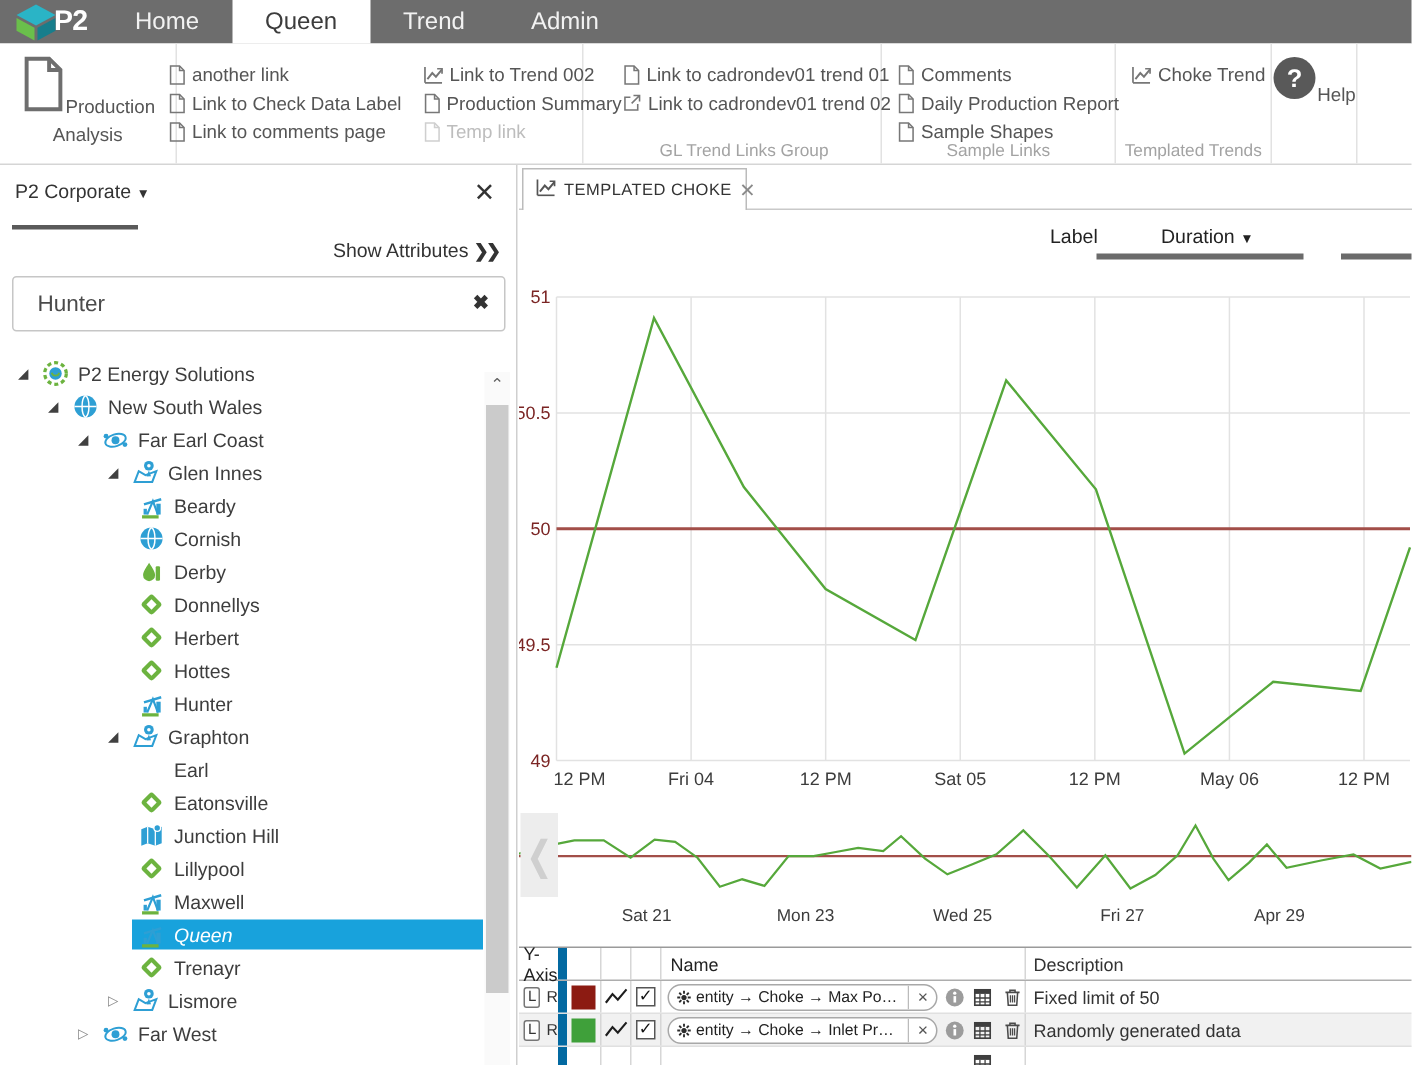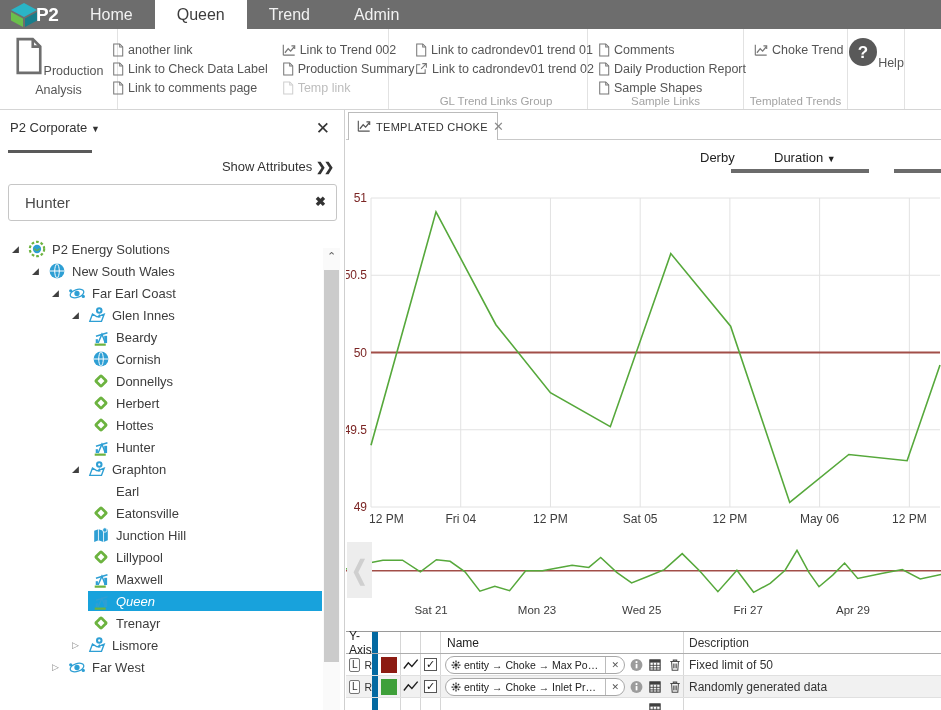--- a/index.html
+++ b/index.html
@@ -359,20 +359,32 @@
               <path d="M1.8 10h16.4M10 1.8c3.4 2.6 3.4 13.8 0 16.4M10 1.8c-3.4 2.6-3.4 13.8 0 16.4" stroke="#fff" stroke-width="1.1" fill="none"></path>
             </svg>
           </span>
           <span>Cornish</span>
         </div>
       </div>
       <div class="trow">
         <span class="tspacer" style="width: 88px;"></span>
         <div class="rowbody">
           <span class="ticon">
+            <svg width="16" height="17" viewBox="0 0 20 20">
+              <path d="M8 2C4.8 7 3 9.8 3 12.4a5 5 0 0010 0C13 9.8 11.2 7 8 2z" fill="#6cb33f"></path>
+              <rect x="13.5" y="5" width="3.6" height="12" rx="1" fill="#6cb33f"></rect>
+            </svg>
+          </span>
+          <span>Derby</span>
+        </div>
+      </div>
+      <div class="trow">
+        <span class="tspacer" style="width: 88px;"></span>
+        <div class="rowbody">
+          <span class="ticon">
             <svg width="18" height="18" viewBox="0 0 20 20">
               <rect x="4.2" y="4.2" width="11.6" height="11.6" rx="2.4" transform="rotate(45 10 10)" fill="#6cb33f"></rect>
               <path d="M10 6.2l3.8 3.8-3.8 3.8-3.8-3.8z" fill="#fff"></path>
             </svg>
           </span>
           <span>Donnellys</span>
         </div>
       </div>
       <div class="trow">
         <span class="tspacer" style="width: 88px;"></span>
@@ -559,21 +571,21 @@
             <path d="M1 15V2M1 15h14" stroke="#555" fill="none" stroke-width="1.4"></path>
             <path d="M3 12l4-5 3 3 5-6" stroke="#555" stroke-width="1.6" fill="none"></path>
             <path d="M11 3.5h4v4" stroke="#555" stroke-width="1.4" fill="none"></path>
           </svg>
       </span>
       <span class="ttl">TEMPLATED CHOKE</span>
       <span class="tclose">✕</span>
     </div>
   </div>
   <div id="timectl">
-    <span id="timelbl">Derby</span>
+    <span id="timelbl">Label</span>
     <span id="durlbl">
       <span>Duration</span>
       <span class="caret">▼</span>
     </span>
     <div class="selbar" style="left:385px; width:138px;"></div>
     <div class="selbar" style="left:548px; width:47px;"></div>
   </div>
   <svg id="mainchart" width="595" height="360">
       <line x1="25" y1="327" x2="594" y2="327" stroke="#e2e2e2"></line>
       <text class="ylab" x="21" y="331" text-anchor="end">49</text>

